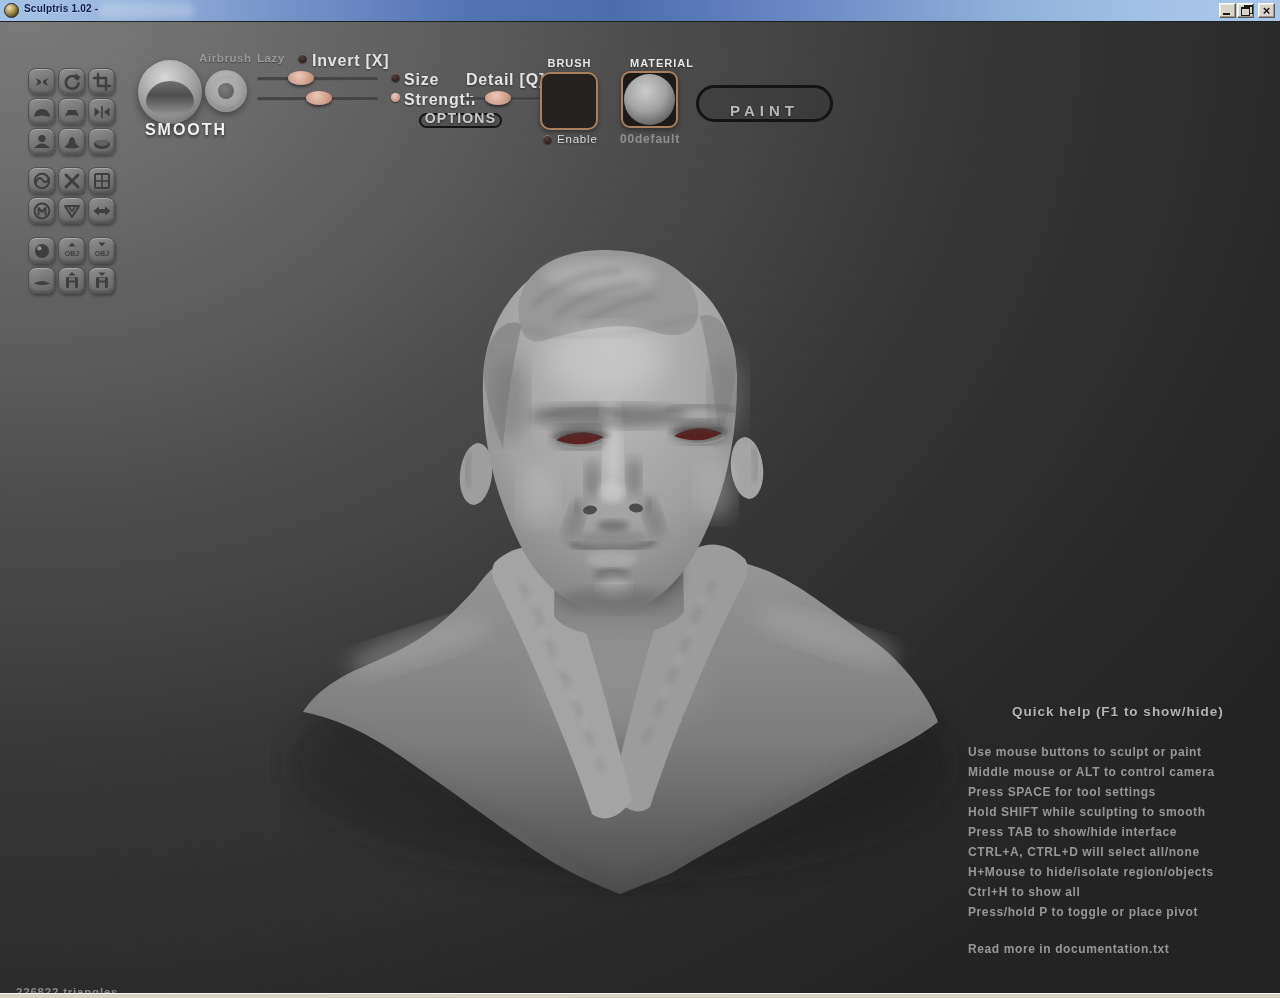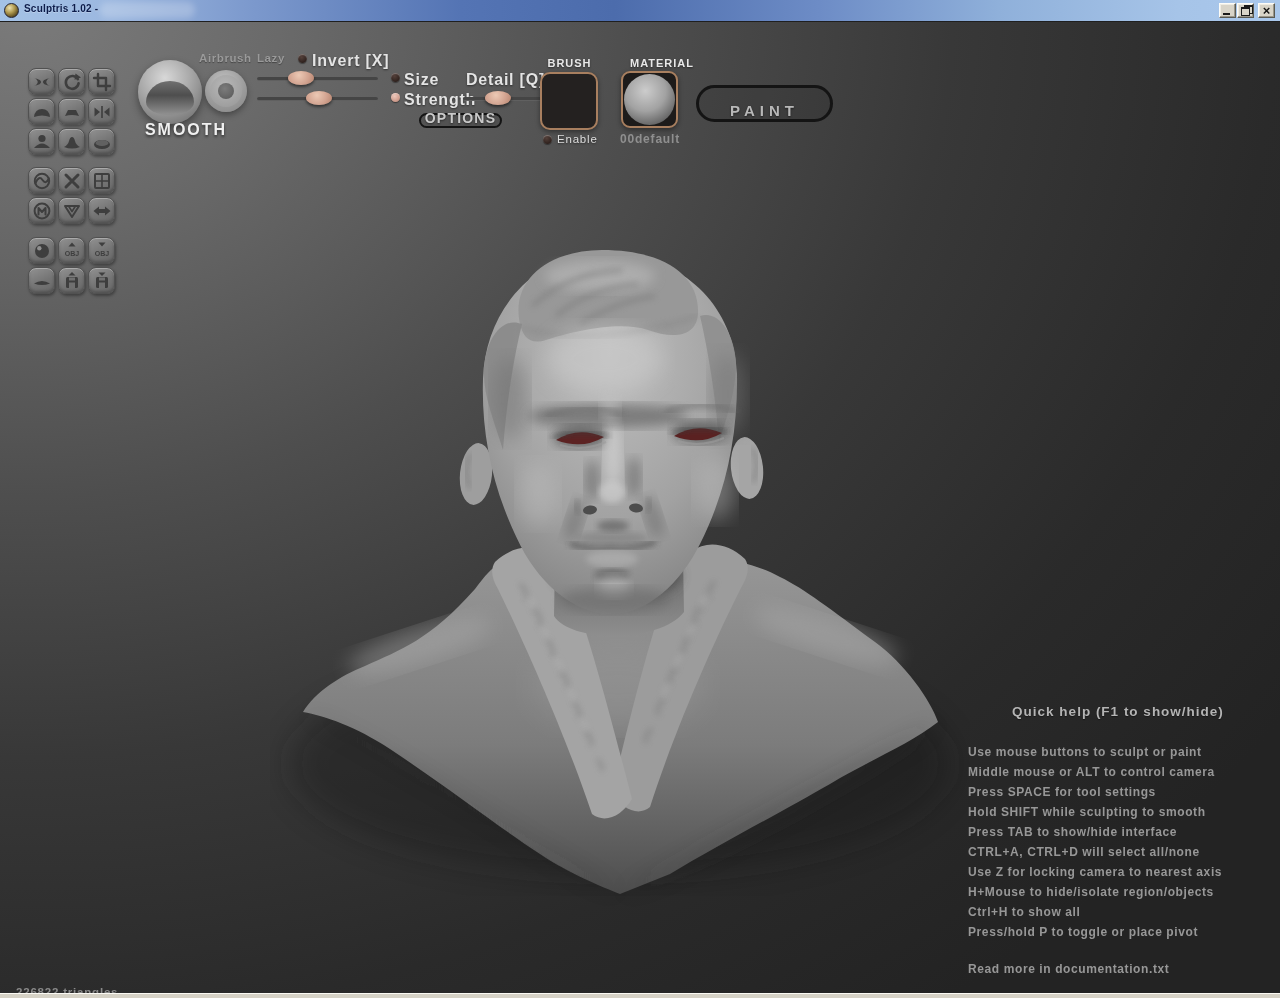--- a/index.html
+++ b/index.html
@@ -460,21 +460,20 @@
     </div>
 
   <div class="help">
     <div class="h-title">Quick help (F1 to show/hide)</div>
     <div class="h-line">Use mouse buttons to sculpt or paint</div>
     <div class="h-line">Middle mouse or ALT to control camera</div>
     <div class="h-line">Press SPACE for tool settings</div>
     <div class="h-line">Hold SHIFT while sculpting to smooth</div>
     <div class="h-line">Press TAB to show/hide interface</div>
     <div class="h-line">CTRL+A, CTRL+D will select all/none</div>
-    <div class="h-line">Use Z for locking camera to nearest axis</div>
     <div class="h-line">H+Mouse to hide/isolate region/objects</div>
     <div class="h-line">Ctrl+H to show all</div>
     <div class="h-line">Press/hold P to toggle or place pivot</div>
     <div class="h-foot">Read more in documentation.txt</div>
   </div>
 
   <div class="status">226822 triangles</div>
 </div>
 
 <div class="taskbar"></div>

